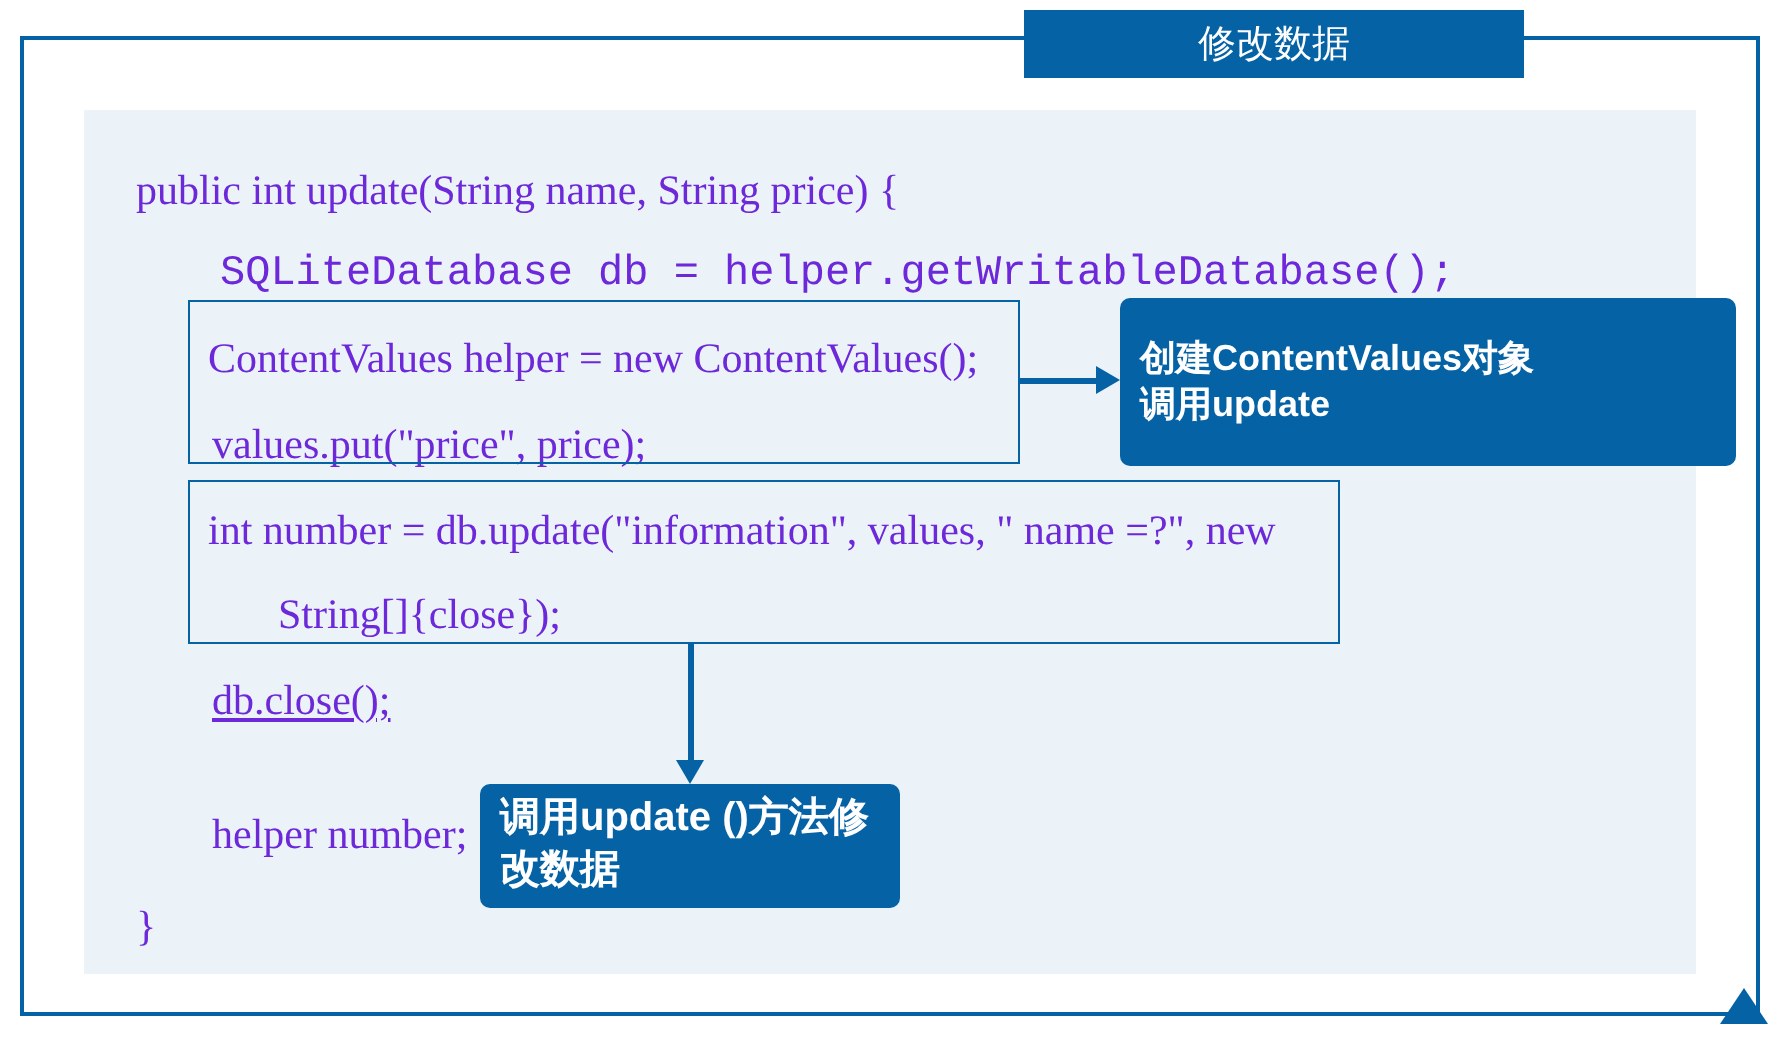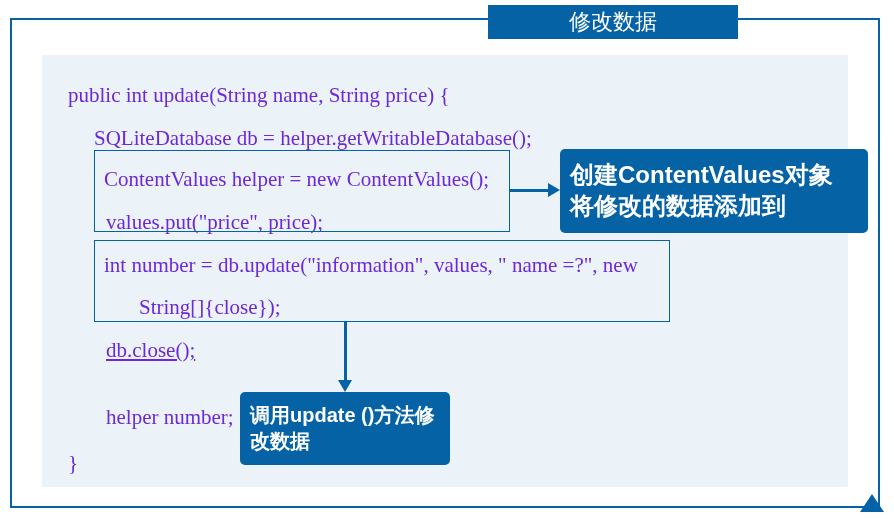--- a/index.html
+++ b/index.html
@@ -14,26 +14,26 @@
       position: absolute;
       top: 18px;
       left: 10px;
       width: 870px;
       height: 490px;
       border: 2px solid #0462A5;
     }
     .title-badge {
       position: absolute;
       top: 5px;
-      left: 488px;
+      left: 512px;
       width: 250px;
       height: 34px;
       background: #0462A5;
       color: #fff;
-      font-size: 22px;
+      font-size: 19px;
       font-family: "Microsoft YaHei", "SimHei", sans-serif;
       display: flex;
       align-items: center;
       justify-content: center;
       z-index: 10;
     }
     .code-block {
       position: absolute;
       top: 55px;
       left: 42px;
@@ -66,35 +66,35 @@
     }
     .callout1 {
       position: absolute;
       top: 149px;
       left: 560px;
       width: 308px;
       height: 84px;
       background: #0462A5;
       border-radius: 5px;
       color: #fff;
-      font-size: 24px;
+      font-size: 18px;
       font-family: "Microsoft YaHei", "SimHei", sans-serif;
       font-weight: bold;
       padding: 6px 10px;
       line-height: 1.28;
       display: flex;
       flex-direction: column;
       justify-content: center;
     }
     .callout2 {
       position: absolute;
       top: 392px;
       left: 240px;
       width: 210px;
-      height: 73px;
+      height: 62px;
       background: #0462A5;
       border-radius: 5px;
       color: #fff;
       font-size: 20px;
       font-family: "Microsoft YaHei", "SimHei", sans-serif;
       font-weight: bold;
       padding: 4px 10px;
       line-height: 1.28;
       display: flex;
       flex-direction: column;
@@ -135,42 +135,42 @@
 <body>
 
 <div class="main-border"></div>
 
 <div class="title-badge">
   <span>修改数据</span>
 </div>
 
 <div class="code-block">
   <div class="code-line" style="top:28px; left:26px;">public int update(String name, String price) {</div>
-  <div class="code-line" style="top:71px; left:52px;">SQLiteDatabase db = helper.getWritableDatabase();</div>
+  <div class="code-line" style="top:71px; left:68px;font-family:Liberation Mono, monospace;">SQLiteDatabase db = helper.getWritableDatabase();</div>
   <div class="code-line" style="top:112px; left:62px;">ContentValues helper = new ContentValues();</div>
   <div class="code-line" style="top:155px; left:64px;">values.put("price", price);</div>
   <div class="code-line" style="top:198px; left:62px;">int number = db.update("information", values, " name =?", new</div>
   <div class="code-line" style="top:240px; left:97px;">String[]{close});</div>
   <div class="code-line" style="top:283px; left:64px;text-decoration:underline;">db.close();</div>
   <div class="code-line" style="top:350px; left:64px;">helper number;</div>
   <div class="code-line" style="top:396px; left:26px;">}</div>
 </div>
 
 <div class="box1"></div>
 <div class="box2"></div>
 
 <div class="arrow-line" style="top:189px; left:510px; width:40px; height:3px;"></div>
 <div class="arrow-head-right" style="top:183px; left:548px;"></div>
 
 <div class="arrow-line" style="top:322px; left:344px; width:3px; height:60px;"></div>
 <div class="arrow-head-down" style="top:380px; left:338px;"></div>
 
 <div class="callout1">
   <div>创建ContentValues对象</div>
-  <div>将修改的数据添加到</div>
+  <div>调用update</div>
 </div>
 
 <div class="callout2">
   <div>调用update ()方法修</div>
   <div>改数据</div>
 </div>
 
 <div class="corner-triangle"></div>
 
 </body></html>

